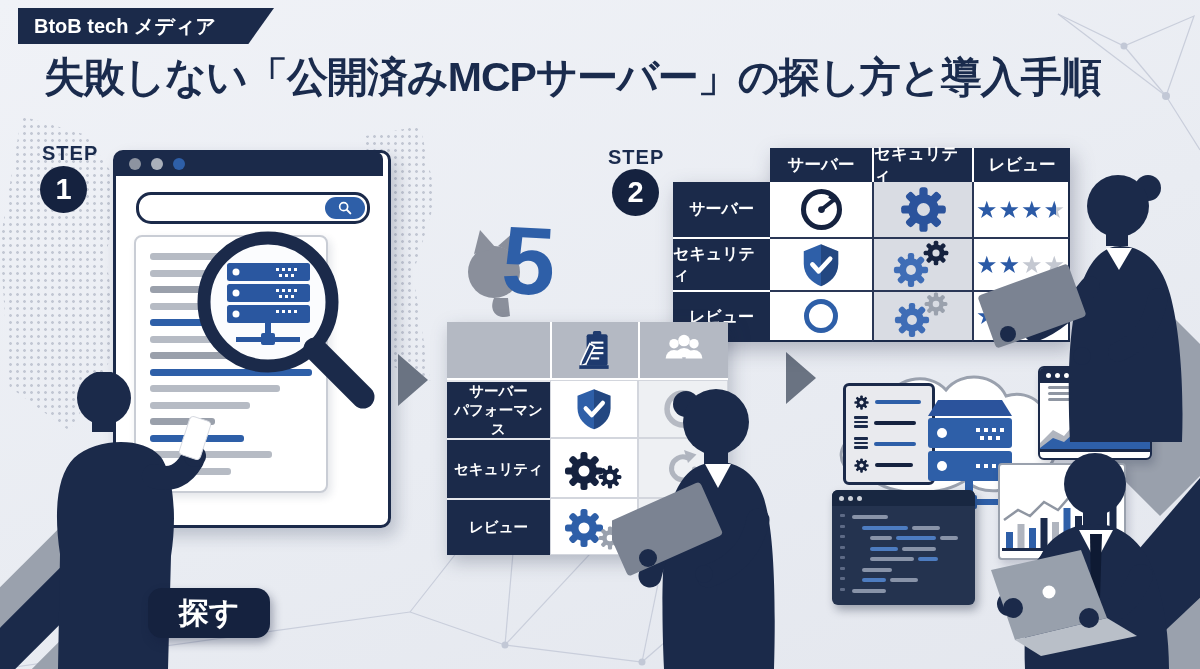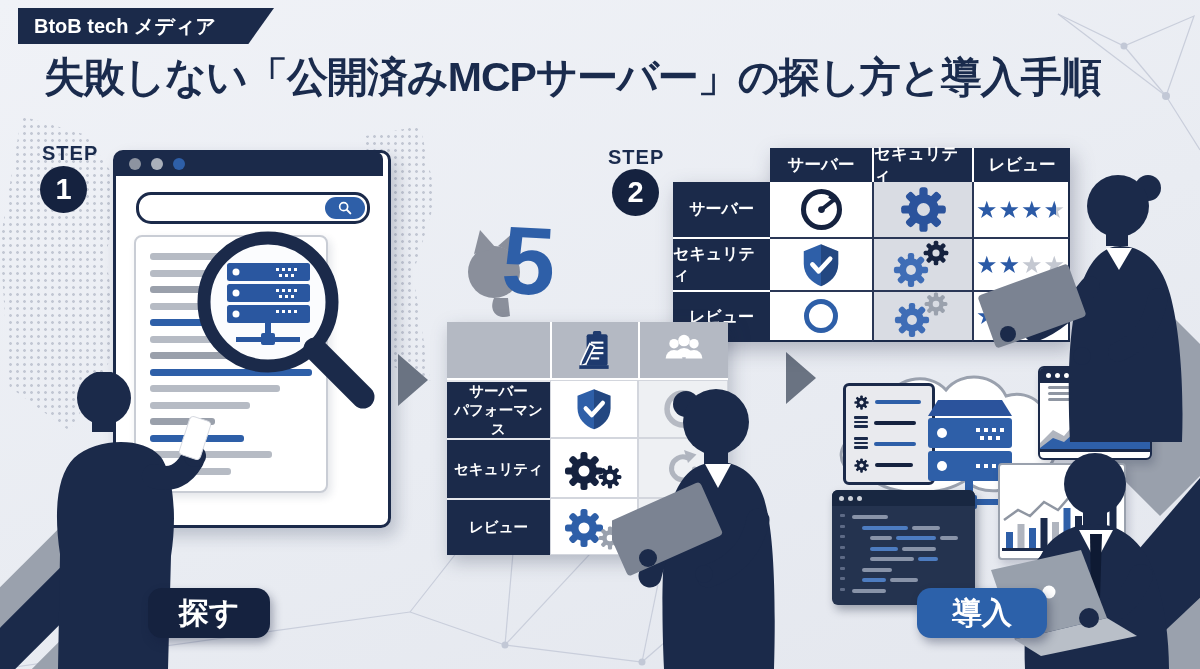--- a/index.html
+++ b/index.html
@@ -666,17 +666,14 @@
     <polygon points="105,84 117,84 115,148 106,148" fill="#0e1a33"></polygon>
     <g>
       <polygon points="6,120 96,100 122,168 30,190" fill="#98a0ac"></polygon>
       <circle cx="64" cy="142" r="6.5" fill="#fff"></circle>
       <polygon points="30,190 122,168 152,186 56,206" fill="#b9bfc8"></polygon>
     </g>
     <circle cx="104" cy="168" r="10" fill="#1b2a4a"></circle>
     <circle cx="28" cy="158" r="10" fill="#1b2a4a"></circle>
   </svg>
 
-  <div class="abs actionbtn btn-deploy">
-    <span class="btn-label">導入</span>
-  </div>
 
 </div>
 
 </body></html>

